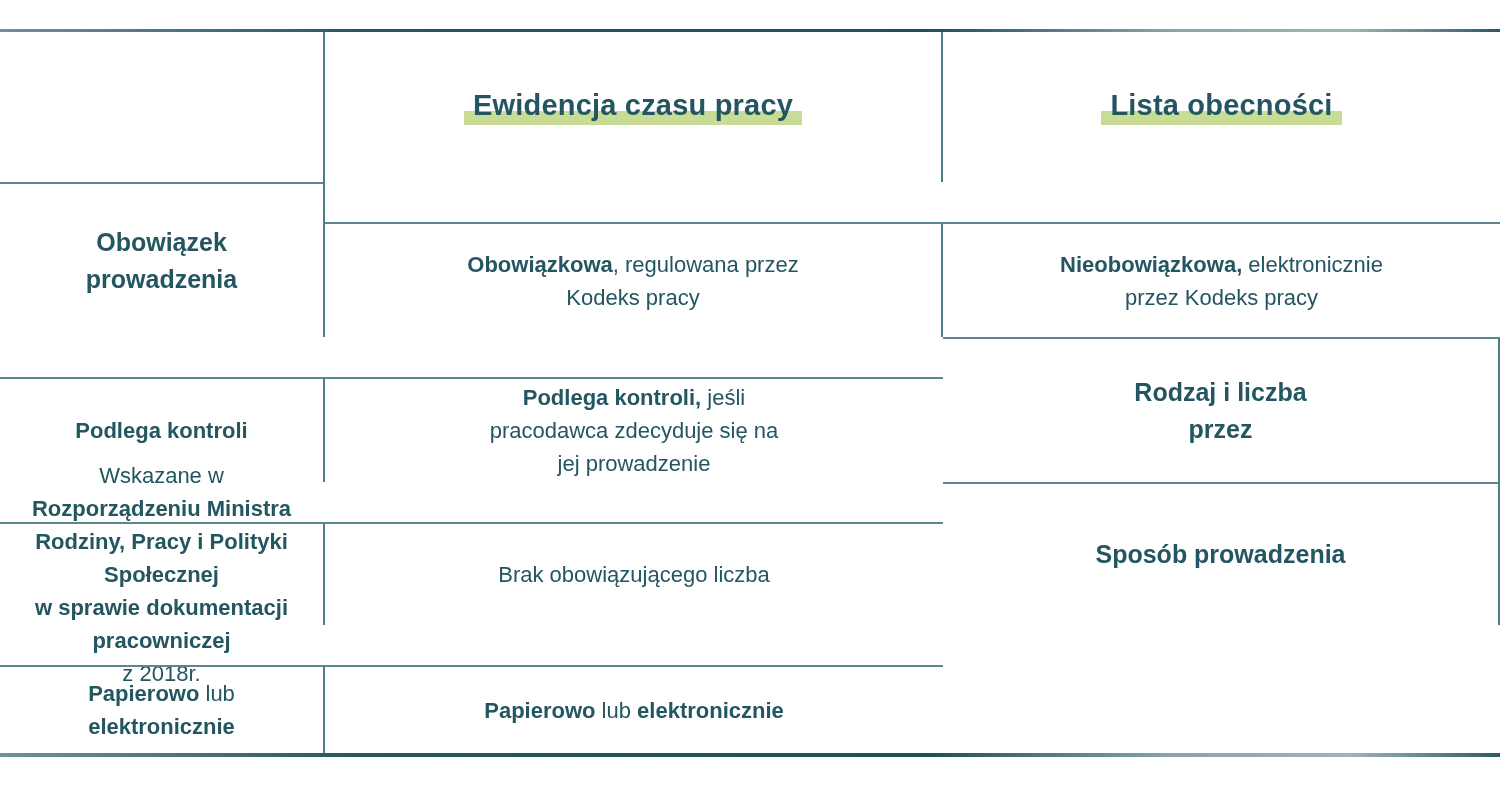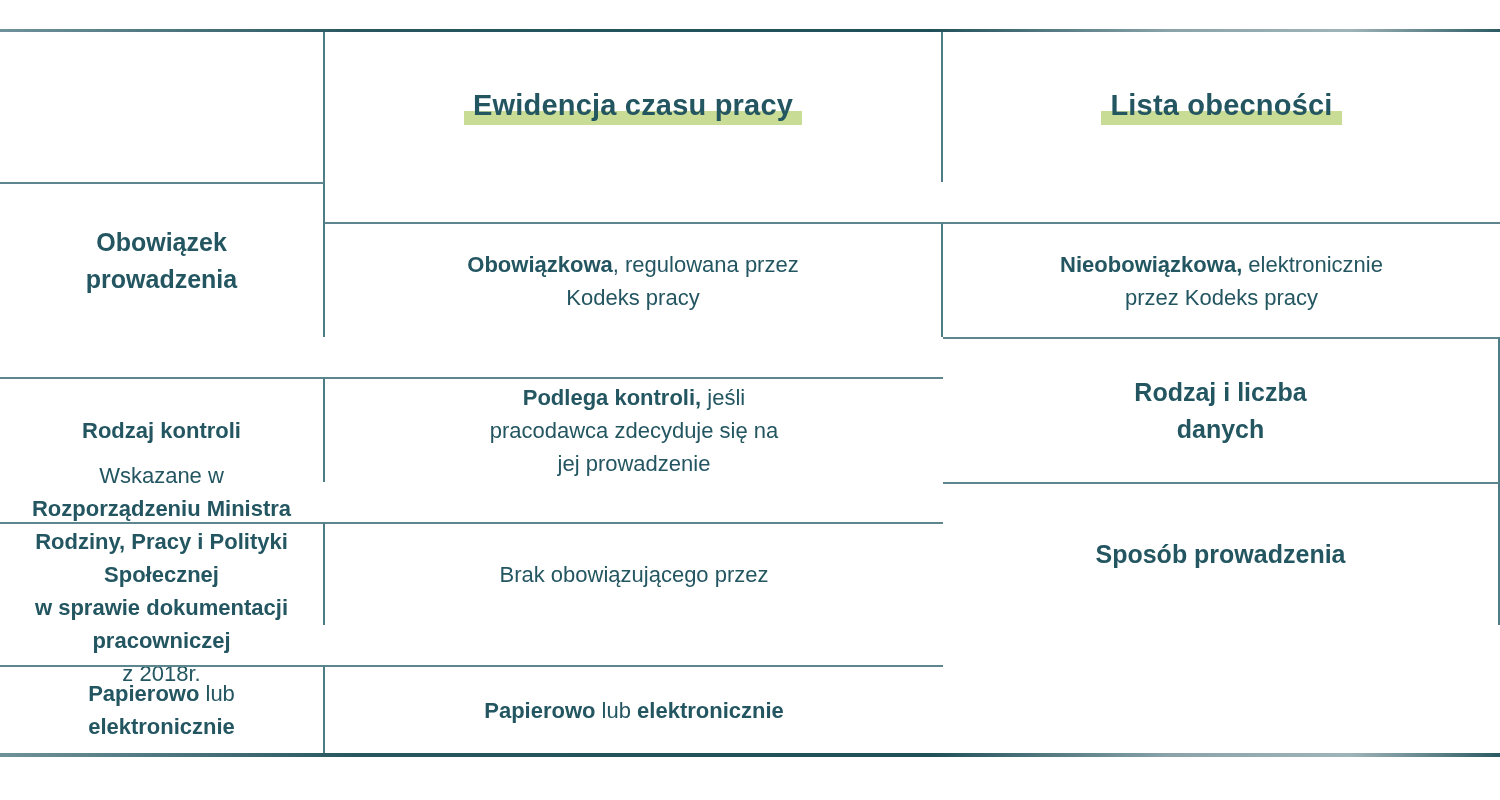--- a/index.html
+++ b/index.html
@@ -96,40 +96,40 @@
     <div class="cell cv2 rt body-text">
         <div><span class="b">Obowiązkowa</span><span>, regulowana przez</span></div>
         <div><span>Kodeks pracy</span></div>
       </div>
     <div class="cell rt body-text">
         <div><span class="b">Nieobowiązkowa,</span><span> elektronicznie</span></div>
         <div><span>przez Kodeks pracy</span></div>
       </div>
 
     <div class="cell cv2 rt body-text">
-        <div><span class="b">Rodzaj kontroli</span></div>
+        <div><span class="b">Podlega kontroli</span></div>
       </div>
     <div class="cell rt body-text">
         <div><span class="b">Podlega kontroli,</span><span> jeśli</span></div>
         <div><span>pracodawca zdecyduje się na</span></div>
         <div><span>jej prowadzenie</span></div>
       </div>
 
     <div class="cell cv1 rt row-label">
         <div><span class="b">Rodzaj i liczba</span></div>
-        <div><span class="b">danych</span></div>
+        <div><span class="b">przez</span></div>
       </div>
     <div class="cell cv2 rt body-text">
         <div><span>Wskazane w </span><span class="b">Rozporządzeniu Ministra</span></div>
         <div><span class="b">Rodziny, Pracy i Polityki Społecznej</span></div>
         <div><span class="b">w sprawie dokumentacji pracowniczej</span></div>
         <div><span>z 2018r.</span></div>
       </div>
     <div class="cell rt body-text">
-        <div><span>Brak obowiązującego przez</span></div>
+        <div><span>Brak obowiązującego liczba</span></div>
       </div>
 
     <div class="cell cv1 rt row-label">
         <div><span class="b">Sposób prowadzenia</span></div>
       </div>
     <div class="cell cv2 rt body-text">
         <div><span class="b">Papierowo</span><span> lub </span><span class="b">elektronicznie</span></div>
       </div>
     <div class="cell rt body-text">
         <div><span class="b">Papierowo</span><span> lub </span><span class="b">elektronicznie</span></div>

